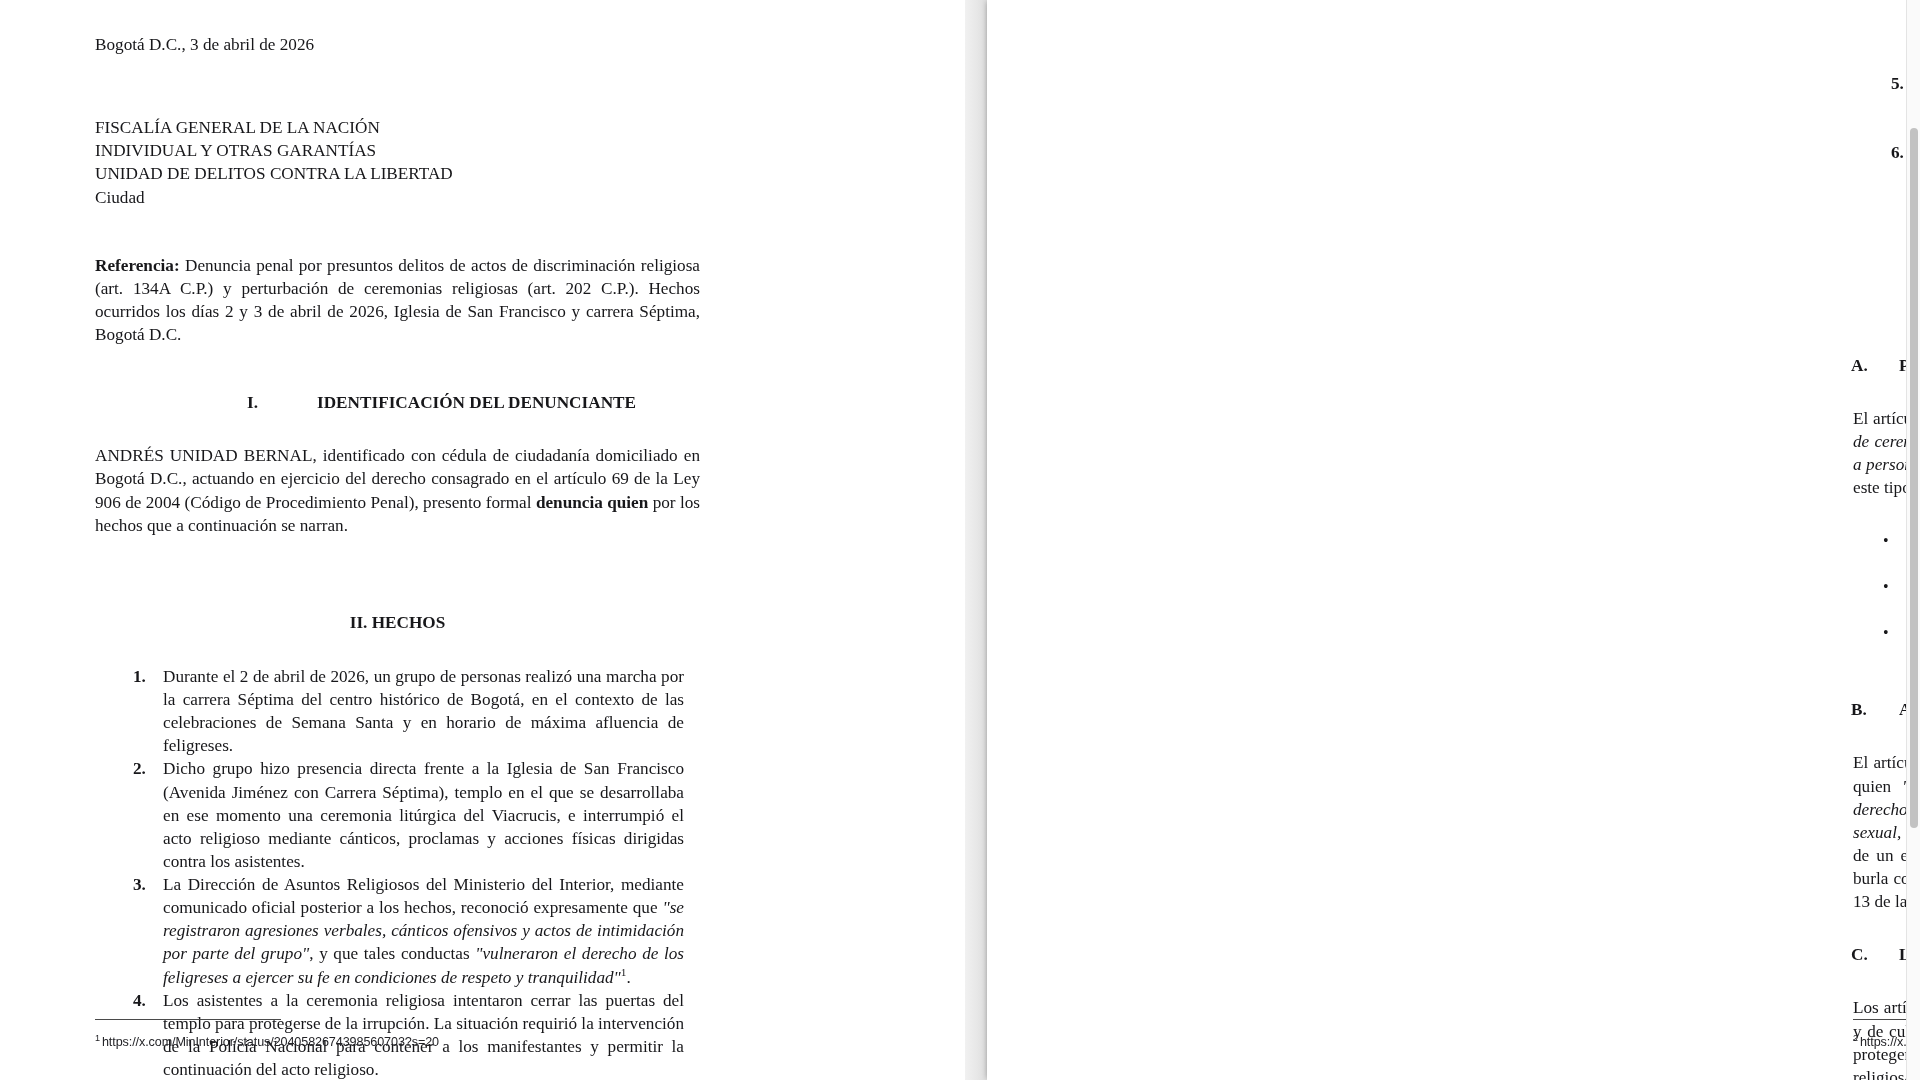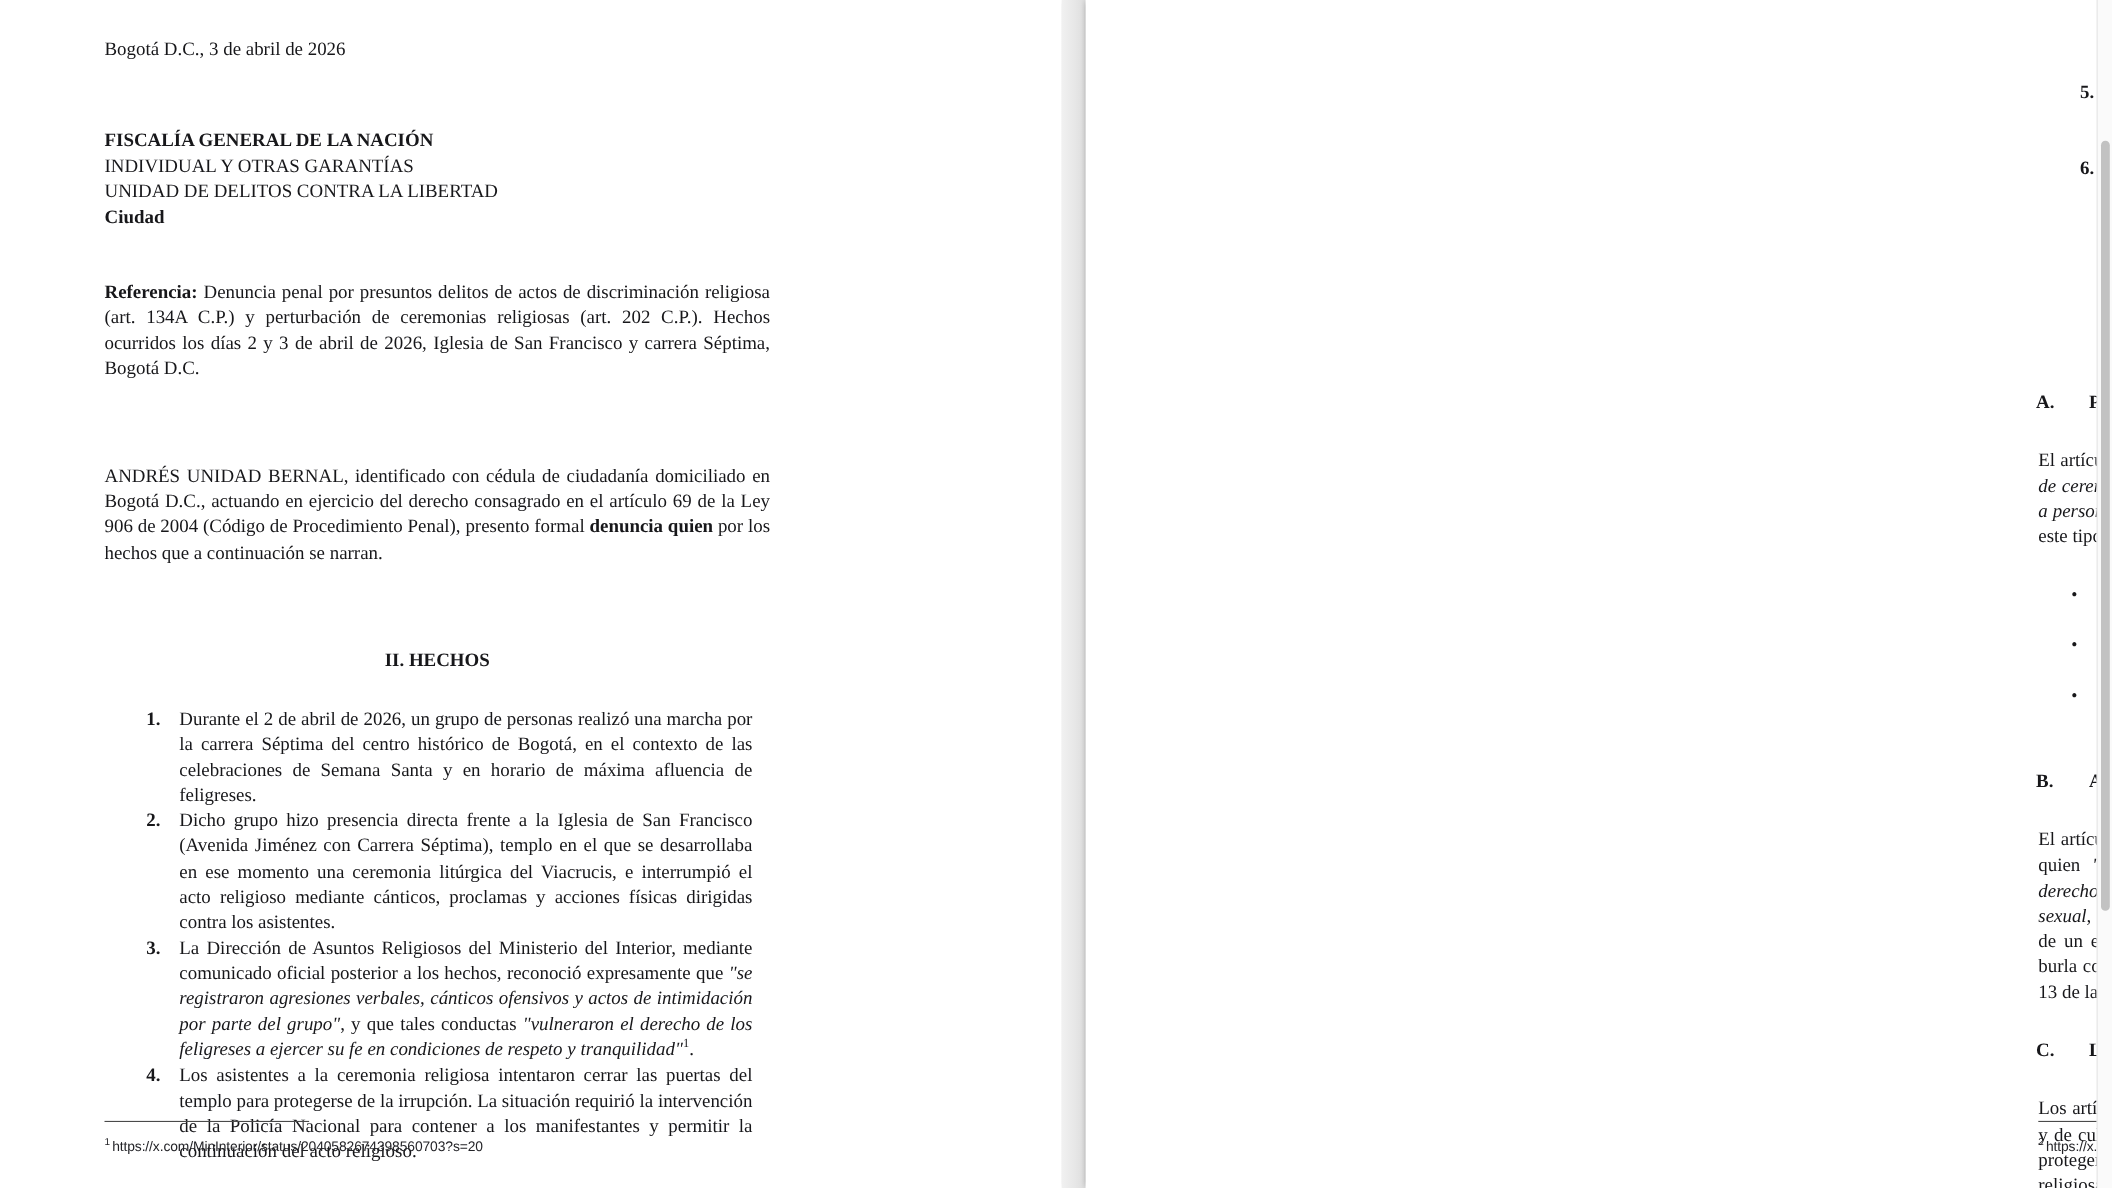--- a/index.html
+++ b/index.html
@@ -65,21 +65,21 @@
   
   .page-left .content  { padding-top: 33px; }
   .page-right .content { padding-top: 56px; }
 
   p { margin: 0; }
   .blk { margin: 0 0 0 0; }
 
   .b { font-weight: bold; }
 
   .addr-line { font-weight: normal; }
-  .addr-line.bold { font-weight: bold; }
+  .addr-line.bold { font-weight: normal; }
 
   .spacer-sm { height: 15px; }
   .spacer-md { height: 30px; }
   .spacer-lg { height: 45px; }
   .spacer-xl { height: 60px; }
 
   .date-line { font-weight: normal; }
 
   .heading-center {
     text-align: center;
@@ -207,20 +207,23 @@
       <p class="addr-line bold">Ciudad</p>
 
       <div class="spacer-lg"></div>
 
       <p class="blk">
         <span class="b">Referencia:</span><span> Denuncia penal por presuntos delitos de actos de discriminación religiosa (art. 134A C.P.) y perturbación de ceremonias religiosas (art. 202 C.P.). Hechos ocurridos los días 2 y 3 de abril de 2026, Iglesia de San Francisco y carrera Séptima, Bogotá D.C.</span>
       </p>
 
       <div class="spacer-lg"></div>
 
+      <p class="heading-roman">
+        <span class="num">I.</span><span>IDENTIFICACIÓN DEL DENUNCIANTE</span>
+      </p>
 
       <div class="spacer-md"></div>
 
       <p class="blk">
         <span>ANDRÉS UNIDAD BERNAL</span><span>, identificado con cédula de ciudadanía domiciliado en Bogotá D.C., actuando en ejercicio del derecho consagrado en el artículo 69 de la Ley 906 de 2004 (Código de Procedimiento Penal), presento formal </span><span class="b">denuncia quien</span><span> por los hechos que a continuación se narran.</span>
       </p>
 
       <div class="spacer-md"></div>
 
       <p class="heading-center">II. HECHOS</p>

